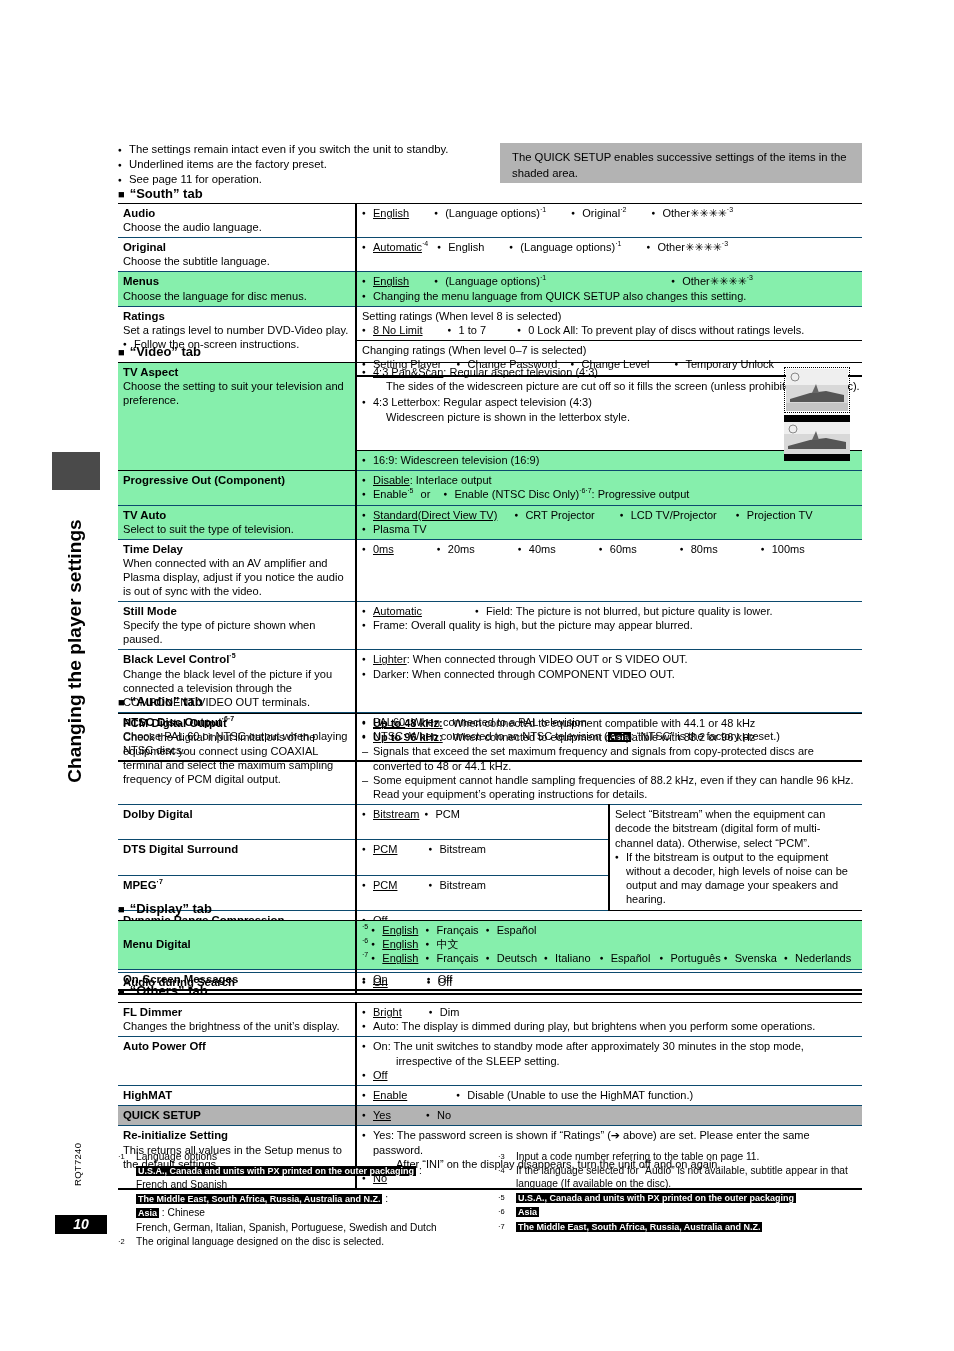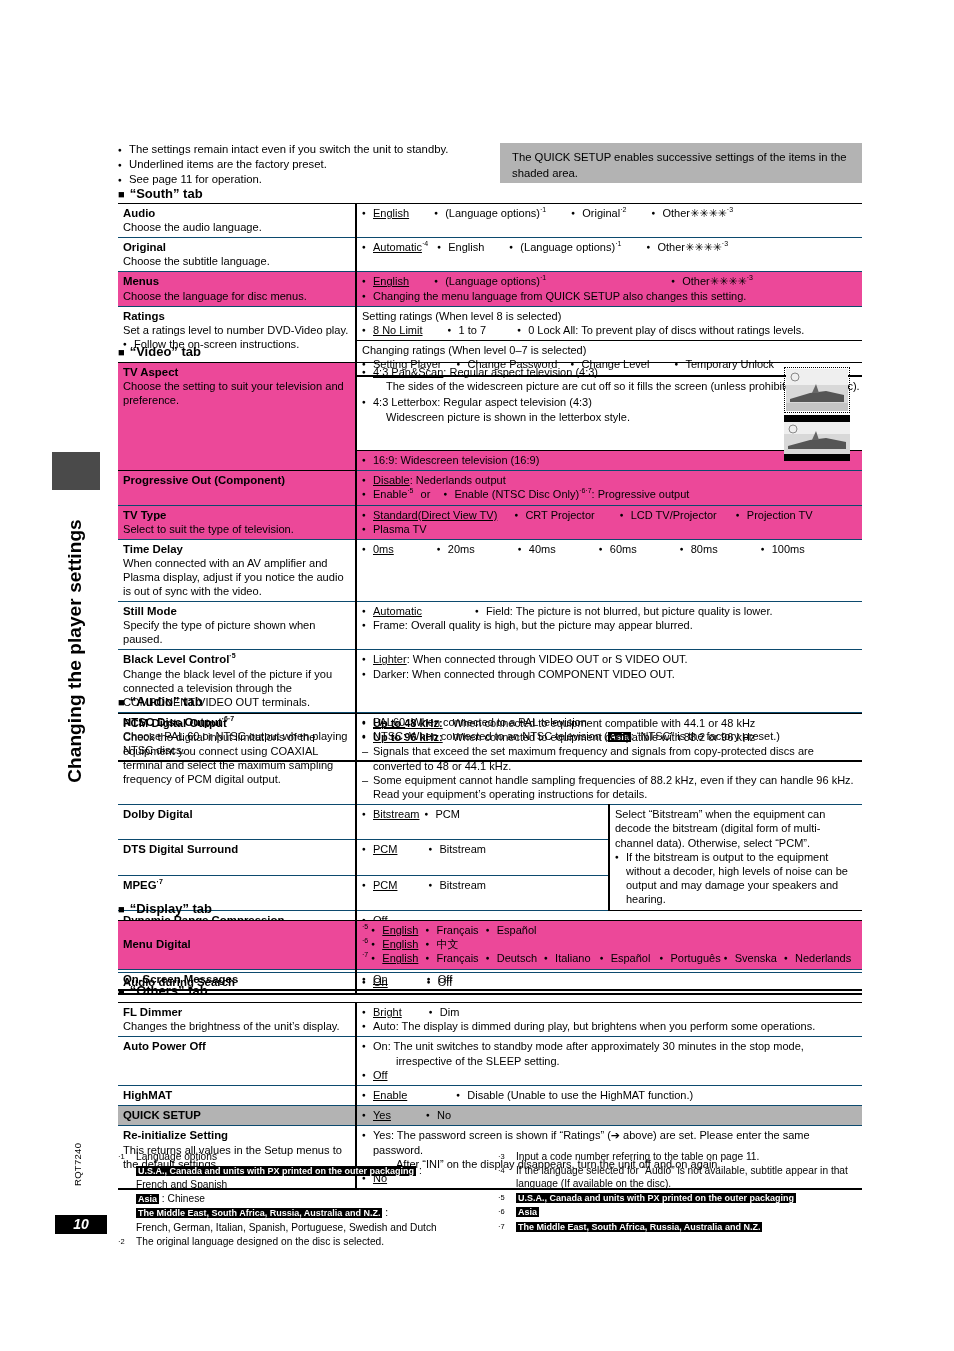--- a/index.html
+++ b/index.html
@@ -59,21 +59,21 @@
     font-size:11px;
   }
   table.t td{
     border-top:1px solid #000;border-bottom:1px solid #0c4a6e;
     vertical-align:top;padding:2px 4px 3px 5px;line-height:14.2px;
   }
   td.lab{width:228px;border-right:2px solid #000;padding-left:7px;}
   td.lab .tt{font-weight:bold;font-size:11.4px;display:block;margin-bottom:0px;}
   td.lab .dd{display:block;font-size:11.1px;line-height:14px;}
   td.val{padding-left:8px;}
-  .shade{background:#ec4899;}
+  .shade{background:#86efac;}
   .shade2{background:#b3b3b3;}
   .thick{border-bottom:2px solid #000 !important;}
   .nobtm{border-bottom:none !important;}
 
   
   .b{position:relative;display:inline-block;padding-left:11px;white-space:nowrap;}
   .b:before{content:"\25CF";position:absolute;left:0;top:0;font-size:6.5px;line-height:14.5px;}
   .bw{position:relative;display:block;padding-left:11px;}
   .bw:before{content:"\25CF";position:absolute;left:0;top:0;font-size:6.5px;line-height:14.5px;}
   .dash{position:relative;display:block;padding-left:11px;}
@@ -226,31 +226,31 @@
     <tr>
       <td class="val shade">
         <span class="bw"><span>16:9: Widescreen television (16:9)</span></span>
       </td>
     </tr>
     <tr>
       <td class="lab shade">
         <span class="tt">Progressive Out (Component)</span>
       </td>
       <td class="val shade">
-        <span class="bw"><span class="u">Disable</span><span>: Nederlands output</span></span>
+        <span class="bw"><span class="u">Disable</span><span>: Interlace output</span></span>
         <div style="white-space:nowrap">
           <span class="b"><span>Enable</span><sup>·5</sup></span>
           <span style="margin-left:4px">or</span>
           <span class="b" style="margin-left:10px"><span>Enable (NTSC Disc Only)</span><sup>·6·7</sup><span>: Progressive output</span></span>
         </div>
       </td>
     </tr>
     <tr>
       <td class="lab shade">
-        <span class="tt">TV Type</span>
+        <span class="tt">TV Auto</span>
         <span class="dd">Select to suit the type of television.</span>
       </td>
       <td class="val shade">
         <div style="white-space:nowrap">
           <span class="b"><span class="u">Standard(Direct View TV)</span></span>
           <span class="b" style="margin-left:14px"><span>CRT Projector</span></span>
           <span class="b" style="margin-left:22px"><span>LCD TV/Projector</span></span>
           <span class="b" style="margin-left:16px"><span>Projection TV</span></span>
         </div>
         <span class="bw"><span>Plasma TV</span></span>
@@ -485,22 +485,22 @@
     </tr>
   </tbody>
     </table>
 
   <div class="foot" style="left:118px;top:1150px;width:380px;">
     <div class="fn">
       <span class="m">·1</span>
       <span>Language options</span>
       <div><span class="inv">U.S.A., Canada and units with PX printed on the outer packaging</span> <span>:</span></div>
       <div>French and Spanish</div>
+      <div><span class="inv">The Middle East, South Africa, Russia, Australia and N.Z.</span> <span>:</span></div>
       <div><span class="inv">Asia</span> <span>: Chinese</span></div>
-      <div><span class="inv">The Middle East, South Africa, Russia, Australia and N.Z.</span> <span>:</span></div>
       <div>French, German, Italian, Spanish, Portuguese, Swedish and Dutch</div>
     </div>
     <div class="fn">
       <span class="m">·2</span>
       <span>The original language designed on the disc is selected.</span>
     </div>
   </div>
 
   <div class="foot" style="left:498px;top:1150px;width:380px;">
     <div class="fn">

